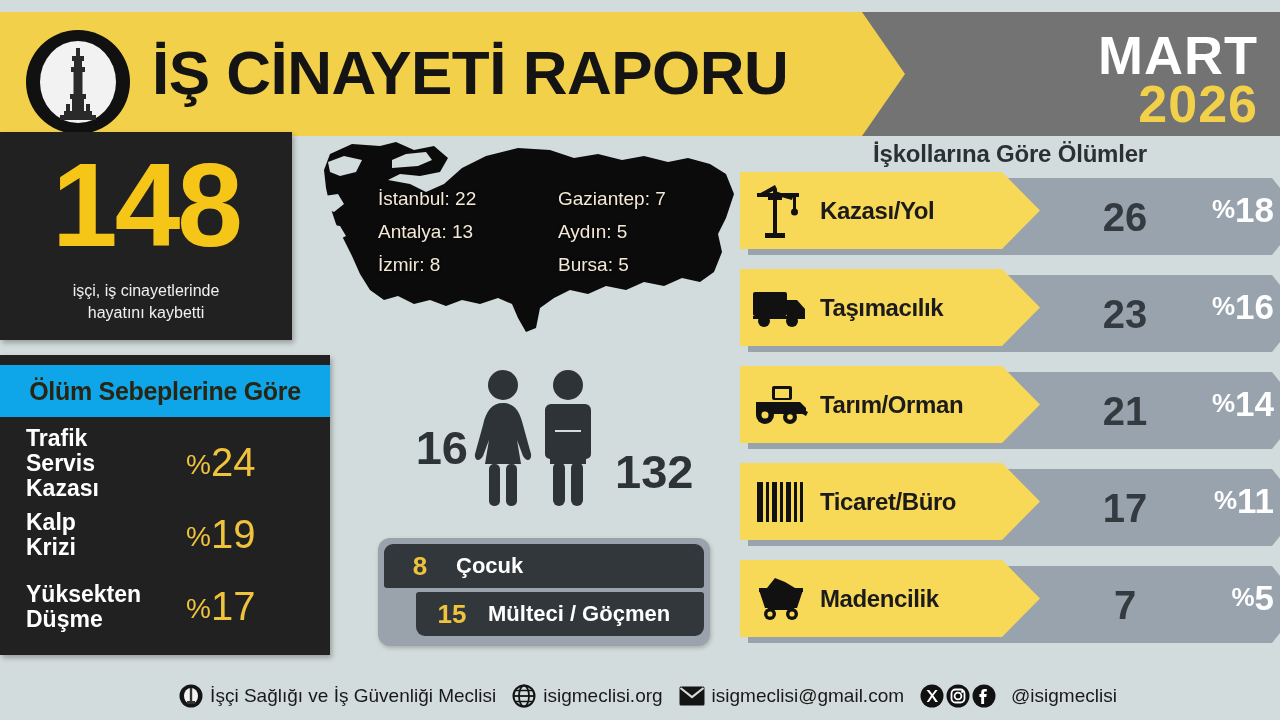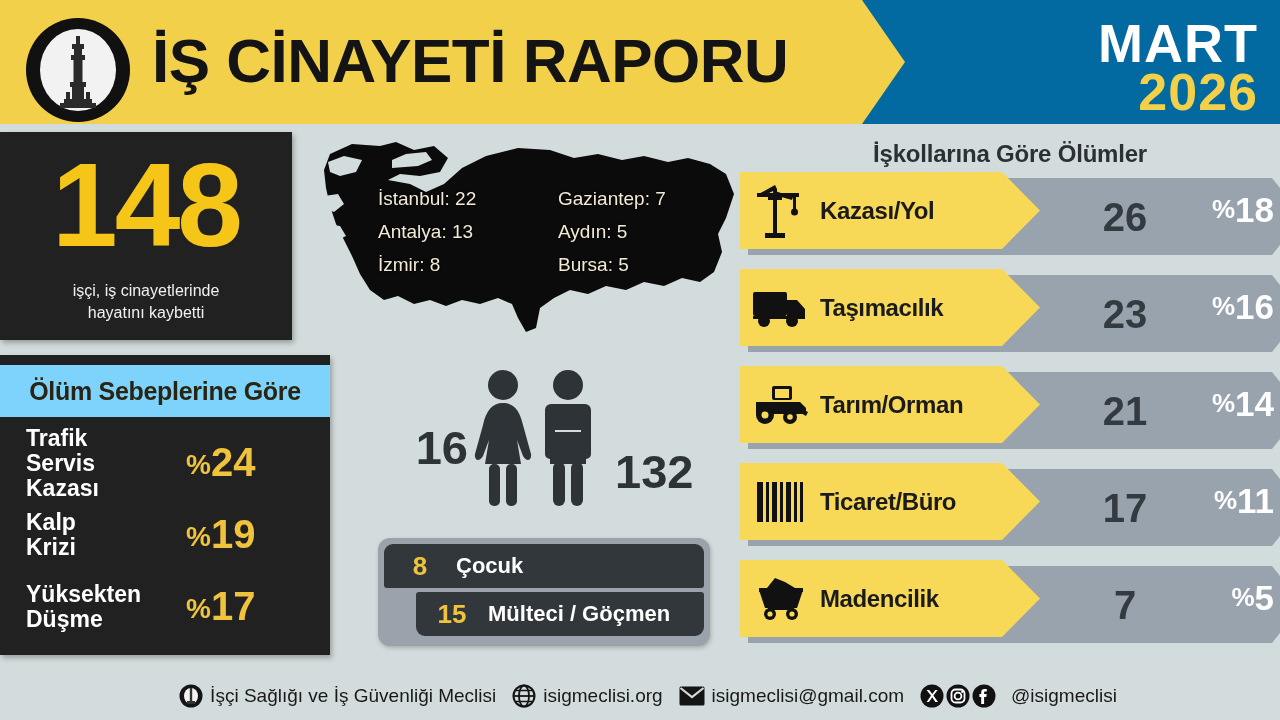--- a/index.html
+++ b/index.html
@@ -4,21 +4,21 @@
 <style>
   * { margin:0; padding:0; box-sizing:border-box; }
   html,body { width:1280px; height:720px; overflow:hidden; }
   body {
     background:#d3dcdc;
     font-family:"Liberation Sans", sans-serif;
     position:relative;
   }
 
   
-  #header { position:absolute; left:0; top:0; width:1280px; height:124px; background:#0369a1; overflow:hidden; }
+  #header { position:absolute; left:0; top:12px; width:1280px; height:124px; background:#737373; overflow:hidden; }
   #header-yellow {
     position:absolute; left:0; top:0; width:905px; height:124px;
     background:#f2d04a;
     clip-path: polygon(0 0, 862px 0, 905px 62px, 862px 124px, 0 124px);
   }
   #logo {
     position:absolute; left:22px; top:14px; width:112px; height:112px;
   }
   #title {
     position:absolute; left:152px; top:22px;
@@ -54,36 +54,36 @@
   }
 
   
   #causes-panel {
     position:absolute; left:0; top:355px; width:330px; height:300px;
     background:#212121;
     box-shadow:2px 3px 5px rgba(0,0,0,0.28);
   }
   #causes-head {
     position:absolute; left:0; top:10px; width:330px; height:52px;
-    background:#7dd3fc;
+    background:#0ea5e9;
     display:flex; align-items:center; justify-content:center;
   }
   #causes-head span {
     font-size:25px; font-weight:bold; color:#2a2412; letter-spacing:-0.3px;
   }
   #causes-list { position:absolute; left:0; top:72px; width:330px; }
   .cause-row {
     display:flex; align-items:center; height:72px; padding-left:26px;
   }
   .cause-label {
     width:160px; font-size:23px; font-weight:bold; color:#ffffff;
     line-height:25px;
   }
   .cause-pct {
-    font-size:40px; font-weight:bold; color:#f0c33c; line-height:40px;
+    font-size:40px; font-weight:normal; color:#f0c33c; line-height:40px;
   }
   .cause-pct .sg { font-size:28px; vertical-align:2px; }
 
   
   #map-wrap { position:absolute; left:322px; top:132px; width:420px; height:228px; }
   #map-svg { position:absolute; left:0; top:0; }
   #city-cols {
     position:absolute; left:56px; top:50px; width:350px;
     display:flex; gap:30px;
   }

